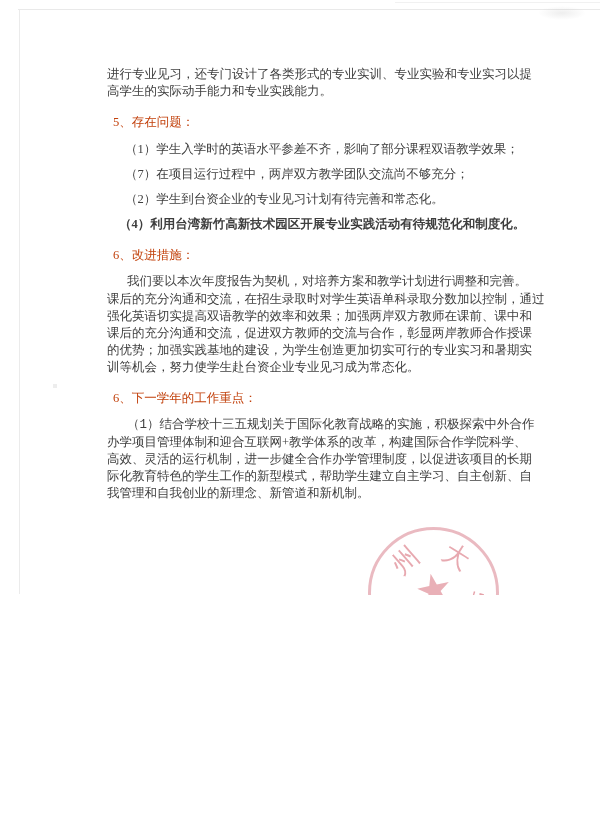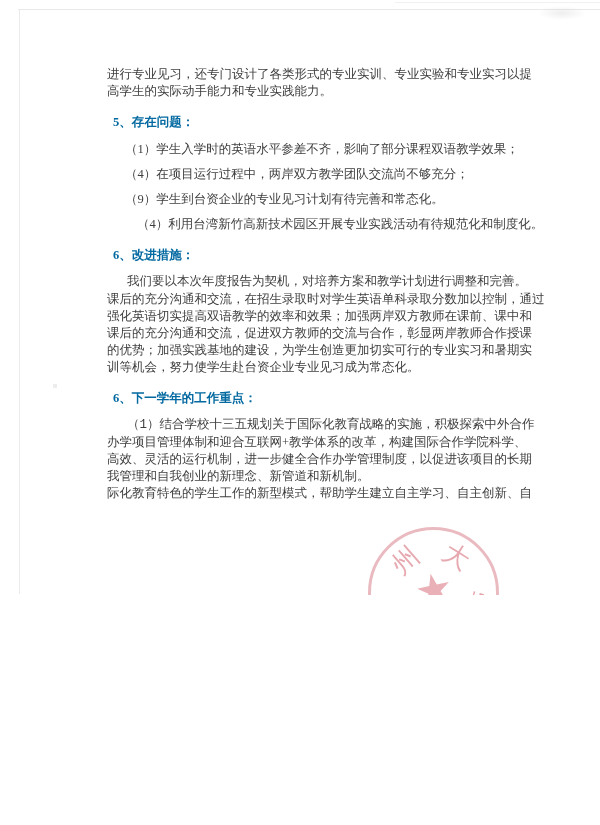--- a/index.html
+++ b/index.html
@@ -56,30 +56,31 @@
     top: 66px;
     width: 440px;
     color: var(--ink-color, #3e3e3e);
     font-size: 12.5px;
     line-height: 17px;
   }
   .line {
     white-space: nowrap;
   }
   .heading {
-    font-weight: bold;
-    color: #0369a1;
+    font-weight: normal;
+    color: #c2410c;
     margin: 14px 0 10px 6px;
   }
   .item {
     margin-left: 18px;
     margin-bottom: 8px;
   }
   .item-deep {
-    margin-left: 30px;
+    margin-left: 12px;
+    font-weight: bold;
   }
   .para-first {
     text-indent: 20px;
     font-family: Liberation Mono, monospace;
   }
 
   
   .seal {
     position: absolute;
     left: 368px;
@@ -136,23 +137,23 @@
   <div class="content">
 
       <div class="line">进行专业见习，还专门设计了各类形式的专业实训、专业实验和专业实习以提</div>
 
       <div class="line">高学生的实际动手能力和专业实践能力。</div>
 
       <div class="line heading">5、存在问题：</div>
 
       <div class="line item">（1）学生入学时的英语水平参差不齐，影响了部分课程双语教学效果；</div>
 
-      <div class="line item">（4）在项目运行过程中，两岸双方教学团队交流尚不够充分；</div>
+      <div class="line item">（7）在项目运行过程中，两岸双方教学团队交流尚不够充分；</div>
 
-      <div class="line item">（9）学生到台资企业的专业见习计划有待完善和常态化。</div>
+      <div class="line item">（2）学生到台资企业的专业见习计划有待完善和常态化。</div>
 
       <div class="line item item-deep">（4）利用台湾新竹高新技术园区开展专业实践活动有待规范化和制度化。</div>
 
       <div class="line heading">6、改进措施：</div>
 
       <div class="line para-first">我们要以本次年度报告为契机，对培养方案和教学计划进行调整和完善。</div>
 
       <div class="line">课后的充分沟通和交流，在招生录取时对学生英语单科录取分数加以控制，通过</div>
 
       <div class="line">强化英语切实提高双语教学的效率和效果；加强两岸双方教师在课前、课中和</div>
@@ -165,23 +166,23 @@
 
       <div class="line heading">6、下一学年的工作重点：</div>
 
       <div class="line para-first">（1）结合学校十三五规划关于国际化教育战略的实施，积极探索中外合作</div>
 
       <div class="line">办学项目管理体制和迎合互联网+教学体系的改革，构建国际合作学院科学、</div>
 
       <div class="line">高效、灵活的运行机制，进一步健全合作办学管理制度，以促进该项目的长期</div>
 
 
+      <div class="line">际化教育特色的学生工作的新型模式，帮助学生建立自主学习、自主创新、自</div>
+
       <div class="line">我管理和自我创业的新理念、新管道和新机制。</div>
-
-      <div class="line">际化教育特色的学生工作的新型模式，帮助学生建立自主学习、自主创新、自</div>
     </div>
 
   <div class="seal">
     <div class="seal-ring"></div>
     <span class="seal-star">★</span>
     <span class="seal-char c0">福</span>
     <span class="seal-char c1">州</span>
     <span class="seal-char c2">大</span>
     <span class="seal-char c3">学</span>
   </div>

